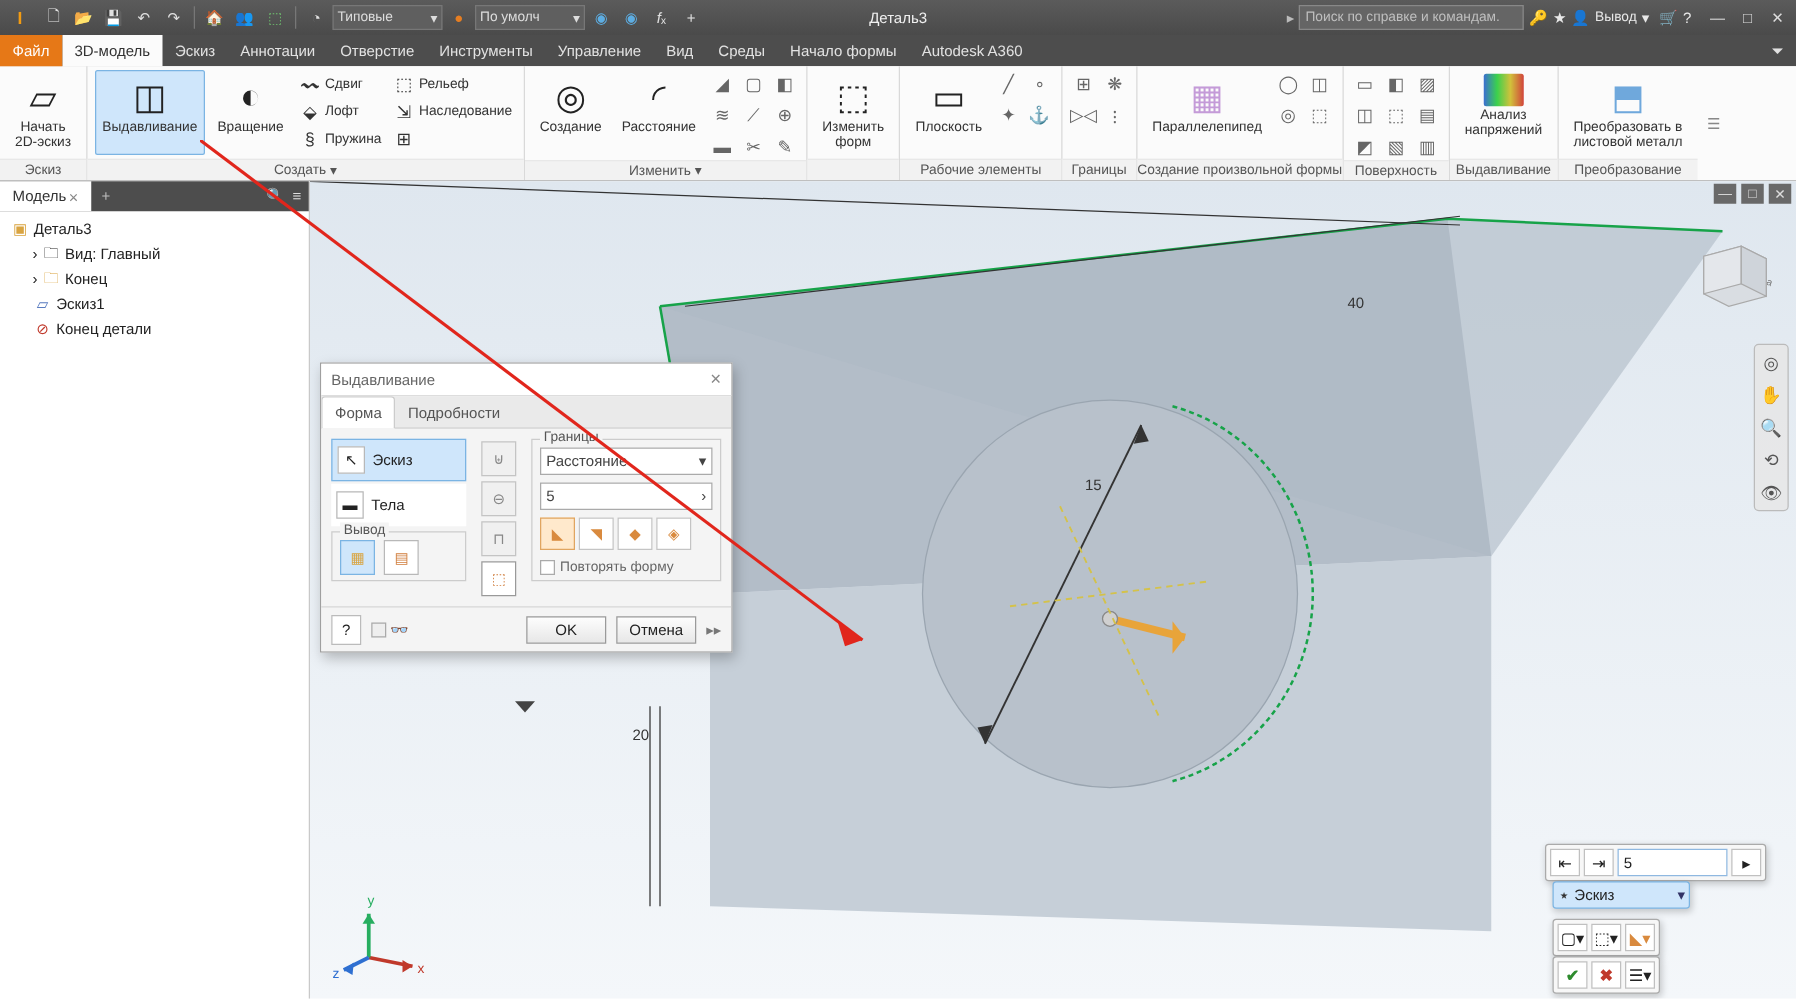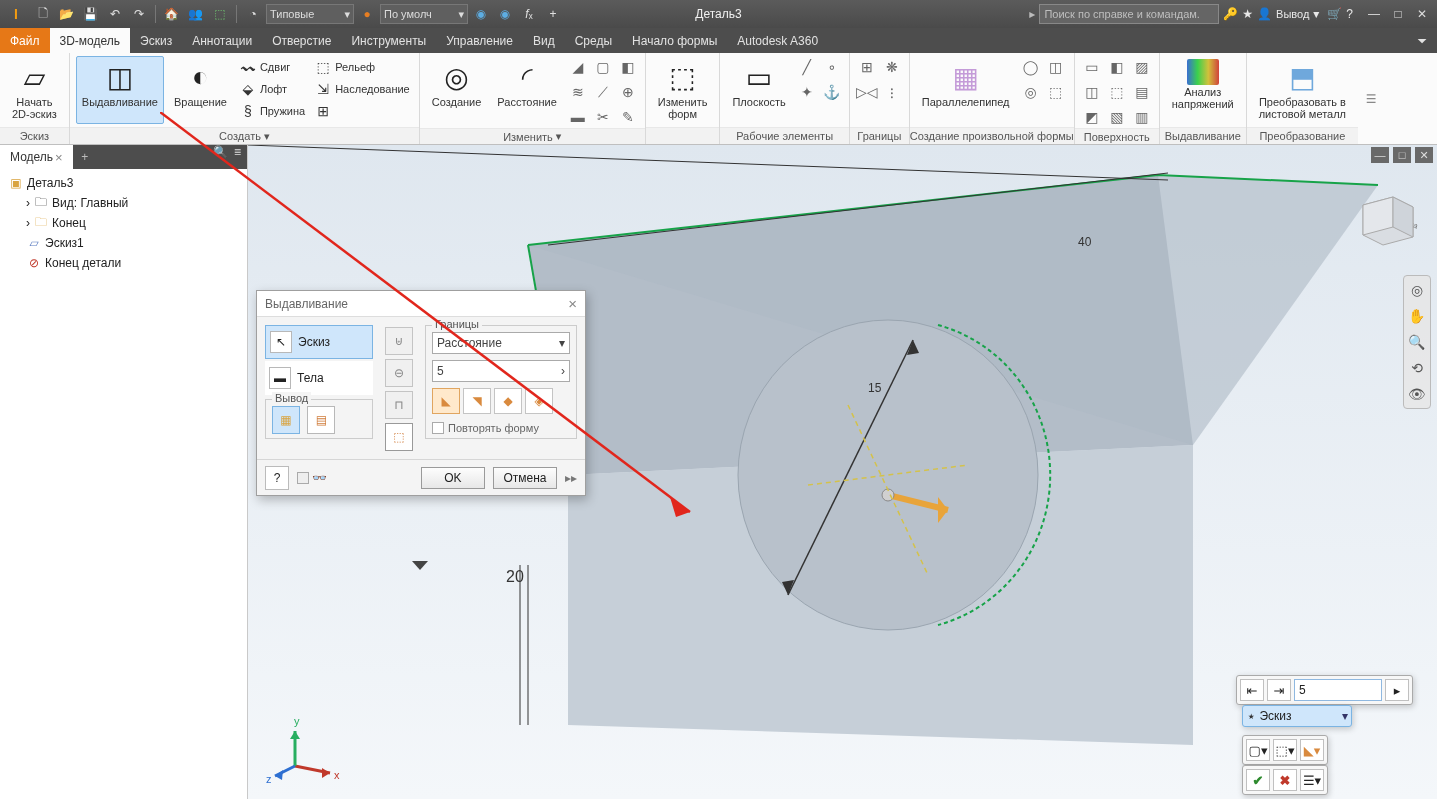--- a/index.html
+++ b/index.html
@@ -29,21 +29,21 @@
   .bigbtn .ic { width:36px; height:36px; display:flex;align-items:center;justify-content:center; font-size:28px;}
   .bigbtn .lb { font-size:11px; text-align:center; color:#333; line-height:12px; margin-top:1px;}
   .smallbtn { display:flex; align-items:center; gap:4px; height:21px; padding:0 3px; font-size:11px; color:#333; cursor:pointer;}
   .smallbtn .sic { width:16px;height:16px; display:flex;align-items:center;justify-content:center; font-size:14px;}
   .gridbtns { display:grid; grid-template-columns:repeat(3,22px); grid-auto-rows:22px; gap:3px;}
   .gridbtns .g, .gridbtns2 .g { width:22px;height:22px; border:1px solid transparent; display:flex;align-items:center;justify-content:center; font-size:14px; color:#666;}
   .gridbtns2 { display:grid; grid-template-columns:repeat(2,22px); grid-auto-rows:22px; gap:3px;}
 
   .workarea { position:absolute; left:0; right:0; top:145px; bottom:0; display:flex;}
   .browser { width:248px; background:#fff; border-right:1px solid #c9c9c9; display:flex;flex-direction:column;}
-  .browserTabs { height:24px; background:#4d4d4d; display:flex; color:#e0e0e0;}
+  .browserTabs { height:24px; background:#4d4d4d; display:flex; align-items:center; color:#e0e0e0;}
   .browserTabs .btab { padding:0 10px; height:24px; display:flex;align-items:center; background:#fff; color:#333; font-size:12px;}
   .browserTabs .bx { margin-left:2px; color:#888; font-size:13px;}
   .browserTabs .add { width:24px; display:flex;align-items:center;justify-content:center; color:#bbb;}
   .browserTabs .tools { margin-left:auto; display:flex; gap:6px; padding-right:6px;}
   .tree { padding:4px 4px; font-size:12px;}
   .tree .node { display:flex; align-items:center; gap:3px; height:20px; padding-left:4px;}
   .tree .sub { padding-left:18px;}
   .tricon { width:16px;height:16px; display:inline-flex;align-items:center;justify-content:center;}
 
   .viewport { flex:1; position:relative; background:linear-gradient(#dfe7ef,#f4f7fa); overflow:hidden;}
@@ -417,21 +417,21 @@
 
       <line x1="560" y1="340" x2="720" y2="320" stroke="#d4c24a" stroke-width="1.5" stroke-dasharray="5 4"></line>
       <line x1="600" y1="260" x2="680" y2="430" stroke="#d4c24a" stroke-width="1.5" stroke-dasharray="5 4"></line>
 
       <line x1="318,0" y1="0" x2="920" y2="35" stroke="#333" stroke-width="1"></line>
       <line x1="300" y1="100" x2="920" y2="28" stroke="#333" stroke-width="1"></line>
       <line x1="280" y1="420" x2="280" y2="580" stroke="#333" stroke-width="1"></line>
       <line x1="272" y1="420" x2="272" y2="580" stroke="#333" stroke-width="1"></line>
     </svg>
     <div style="position:absolute;left:830px;top:90px;font-size:12px;color:#333">40</div>
-    <div style="position:absolute;left:258px;top:423px;font-size:16px;color:#333">20</div>
+    <div style="position:absolute;left:258px;top:436px;font-size:12px;color:#333">20</div>
     <div style="position:absolute;left:620px;top:236px;font-size:12px;color:#333">15</div>
 
     <svg class="viewcube" viewBox="0 0 66 66">
       <polygon points="10,20 40,12 60,22 60,52 30,60 10,50" fill="#d9dde2" stroke="#aaa"></polygon>
       <polygon points="10,20 40,12 40,42 10,50" fill="#e4e7eb" stroke="#aaa"></polygon>
       <polygon points="40,12 60,22 60,52 40,42" fill="#cfd4da" stroke="#aaa"></polygon>
     </svg>
     <div style="position:absolute;top:70px;right:40px;font-size:8px;color:#777;transform:rotate(-8deg)">Спереди</div>
     <div style="position:absolute;top:72px;right:18px;font-size:8px;color:#777;transform:rotate(22deg)">Справа</div>
 
@@ -479,20 +479,24 @@
     <div style="position:absolute;left:46px;bottom:72px;color:#27ae60;font-size:11px">y</div>
     <div style="position:absolute;left:18px;bottom:14px;color:#2e6fd1;font-size:11px">z</div>
   </div>
 </div>
 
 <div class="dialogwrap">
 <div class="dialog">
   <div class="dtitle">
     <span>Выдавливание</span>
     <span class="dx">×</span>
+  </div>
+  <div class="dtabs">
+    <div class="dt act">Форма</div>
+    <div class="dt">Подробности</div>
   </div>
   <div class="dbody">
     <div class="dcol1">
       <div class="pickbtn sel">
         <div class="pic">↖</div>
         <span>Эскиз</span>
       </div>
       <div class="pickbtn">
         <div class="pic">▬</div>
         <span>Тела</span>

